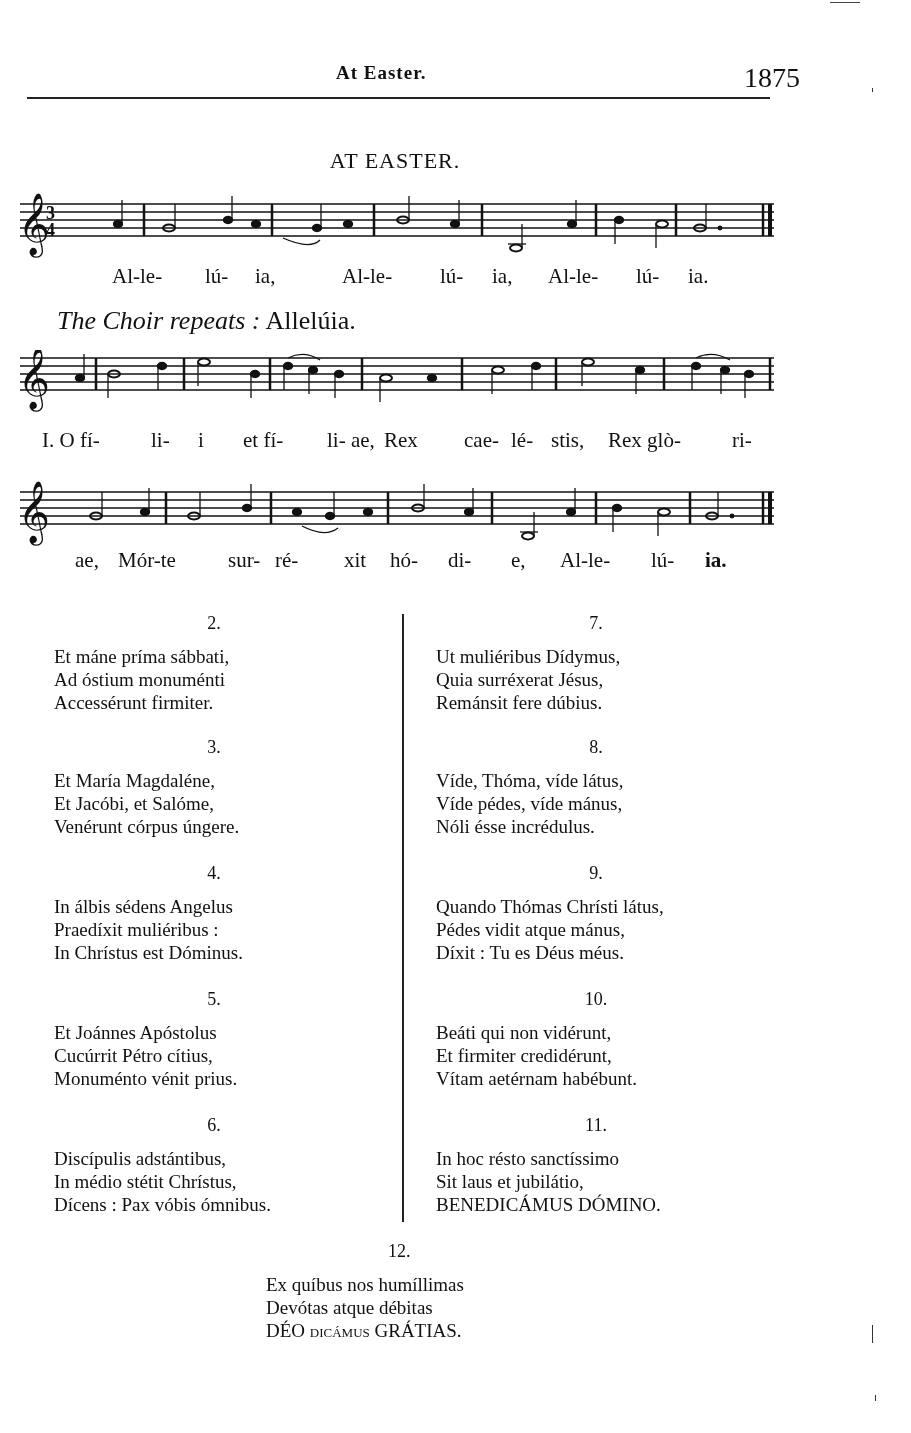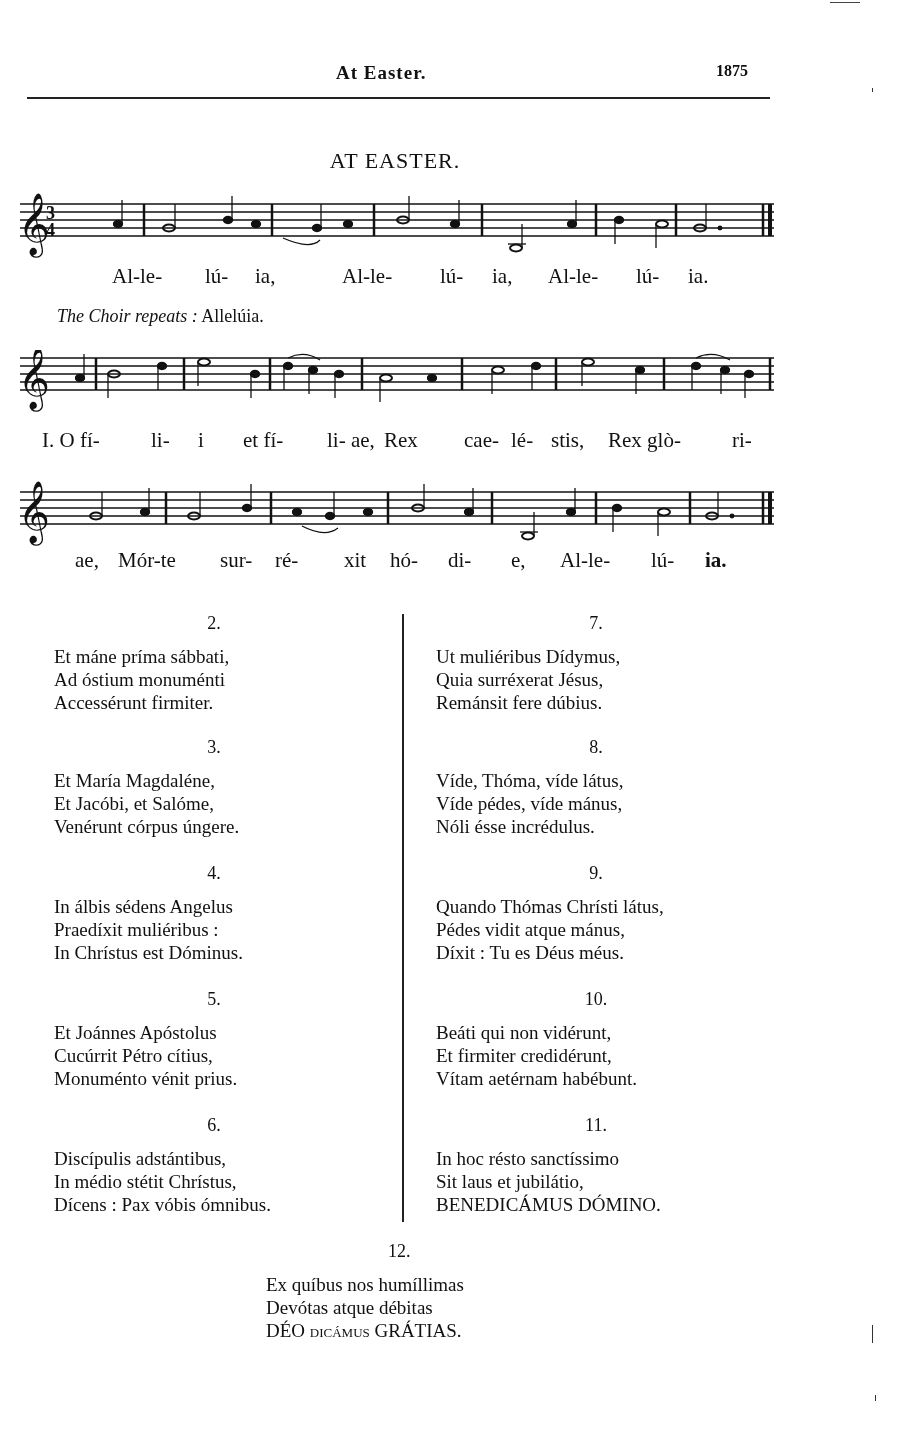--- a/index.html
+++ b/index.html
@@ -1,28 +1,28 @@
 <!DOCTYPE html>
 <html><head>
   <meta charset="utf-8">
   <style>
     html, body { margin: 0; padding: 0; background: #ffffff; }
     body { width: 911px; height: 1433px; position: relative; overflow: hidden; color: #111; font-family: "Liberation Serif", "DejaVu Serif", serif; }
     .abs { position: absolute; }
     .running-title { left: 0; width: 911px; top: 62px; text-align: center; font-size: 19px; font-weight: bold; letter-spacing: 1px; padding-left: 0; }
     .running-title span { position: absolute; left: 336px; }
-    .page-num { position: absolute; left: 716px; top: 62px; font-size: 16px; font-weight: bold; }
+    .page-num { position: absolute; left: 744px; top: 62px; font-size: 28px; font-weight: normal; }
     .rule { position: absolute; left: 27px; top: 97px; width: 743px; height: 2px; background: #222; }
     .top-rule { position: absolute; left: 830px; top: 2px; width: 30px; height: 1px; background: #444; }
     .side-mark { position: absolute; width: 1px; background: #333; }
     .hymn-title { position: absolute; left: 0; width: 790px; top: 148px; text-align: center; font-size: 22px; letter-spacing: 1px; }
     .staff { position: absolute; left: 20px; }
     .lyrics { position: absolute; font-size: 21px; white-space: nowrap; }
     .lyric-syl { position: absolute; white-space: nowrap; }
-    .rubric { position: absolute; left: 57px; top: 306px; font-size: 18px; }
+    .rubric { position: absolute; left: 57px; top: 306px; font-size: 26px; }
     .rubric i { font-style: italic; }
     .stanza { position: absolute; font-size: 19px; line-height: 23px; }
     .stanza-num { text-align: center; font-size: 18px; margin-bottom: 10px; }
     .stanza-line { white-space: nowrap; }
     .smallcaps { font-variant: small-caps; }
     .col-divider { position: absolute; left: 402px; top: 614px; width: 2px; height: 608px; background: #222; }
   </style>
 </head>
 <body>
 
@@ -222,21 +222,21 @@
     <ellipse cx="644" cy="34" rx="6" ry="3.5" fill="none" stroke-width="2"></ellipse>
       <line x1="638" y1="34" x2="638" y2="58"></line>
     <ellipse cx="692" cy="38" rx="6" ry="3.5" fill="none" stroke-width="2"></ellipse>
       <line x1="698" y1="38" x2="698" y2="14"></line>
       <circle cx="712" cy="38" r="1.8"></circle>
   </g>
 </svg>
 <div class="lyrics" style="top:548px;left:0;width:800px;height:28px">
   <span class="lyric-syl" style="left:75px">ae,</span>
   <span class="lyric-syl" style="left:118px">Mór-te</span>
-  <span class="lyric-syl" style="left:220px">sur-</span>
+  <span class="lyric-syl" style="left:228px">sur-</span>
   <span class="lyric-syl" style="left:275px">ré-</span>
   <span class="lyric-syl" style="left:344px">xit</span>
   <span class="lyric-syl" style="left:390px">hó-</span>
   <span class="lyric-syl" style="left:448px">di-</span>
   <span class="lyric-syl" style="left:511px">e,</span>
   <span class="lyric-syl" style="left:560px">Al-le-</span>
   <span class="lyric-syl" style="left:651px">lú-</span>
   <span class="lyric-syl" style="left:705px;font-weight:bold">ia.</span>
 </div>
 

